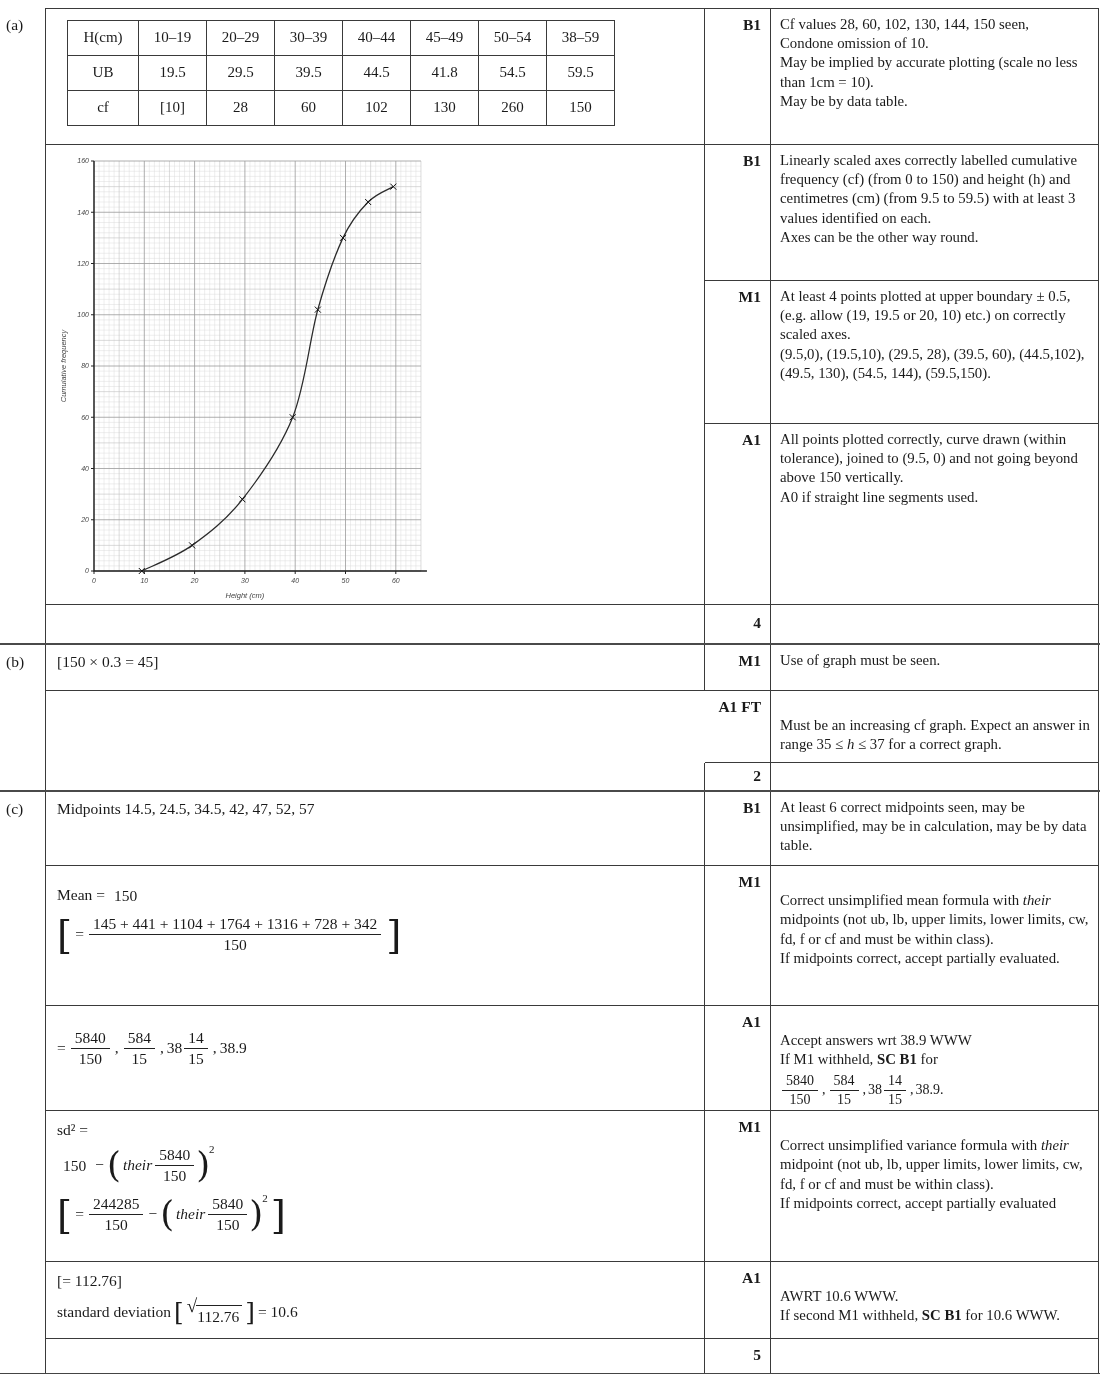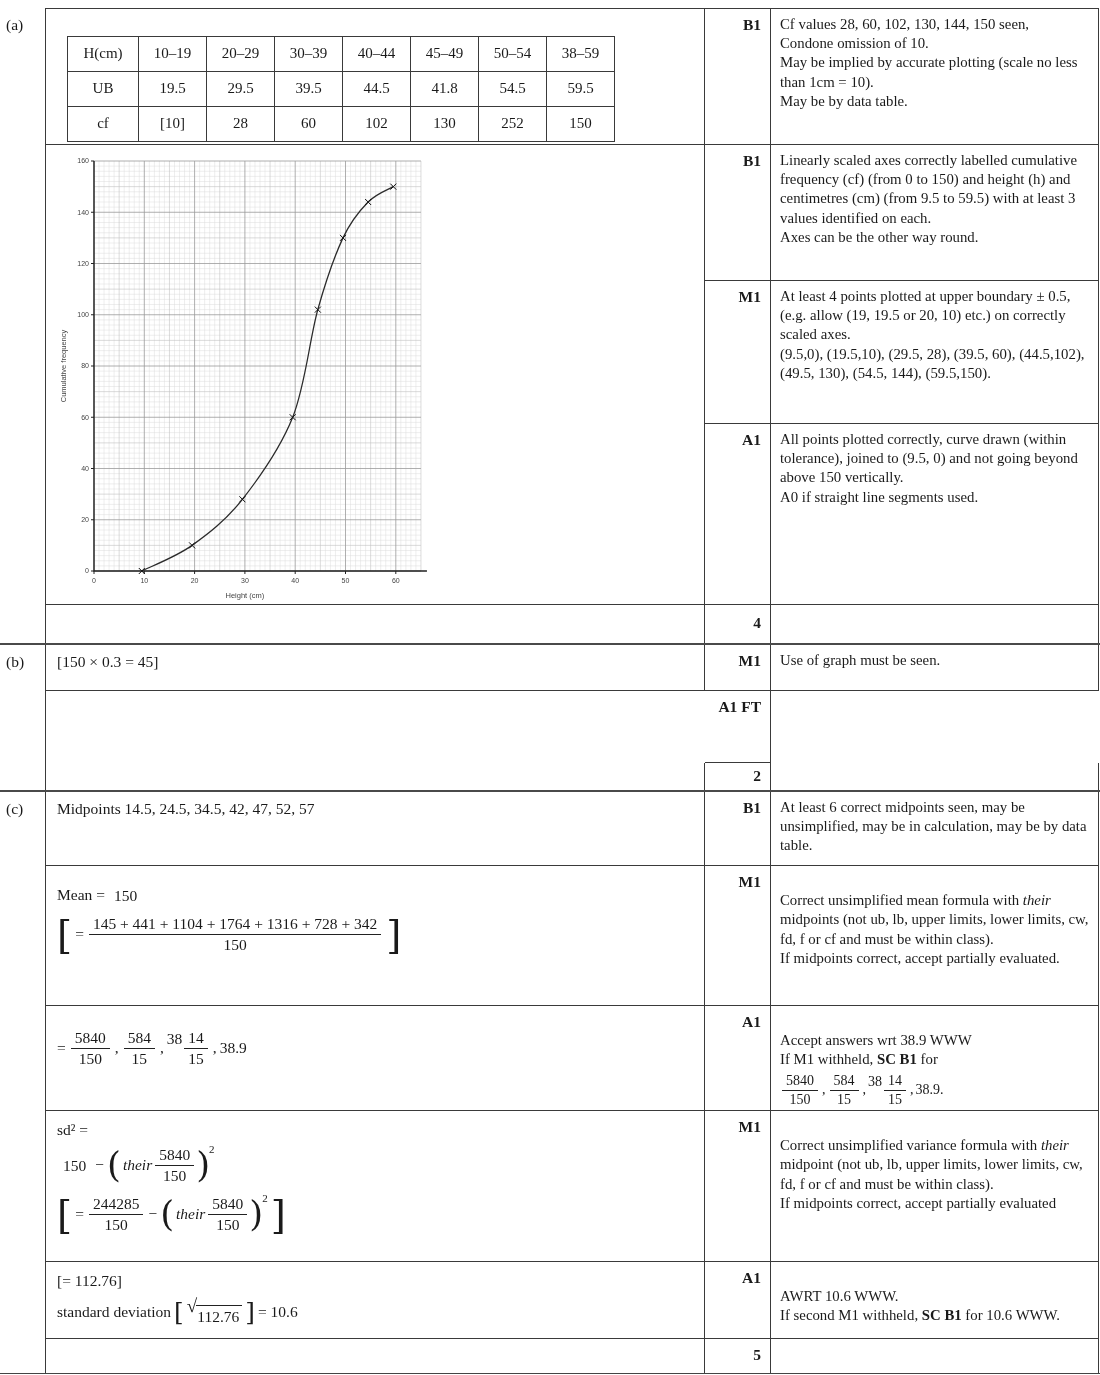--- a/index.html
+++ b/index.html
@@ -11,37 +11,37 @@
   .secC{grid-template-rows:74px 140px 105px 151px 77px 34px;border-top:2px solid #4a4a4a;border-bottom:1.5px solid #444;}
   .lbl{grid-column:1;border-right:1.2px solid #3a3a3a;padding:8px 0 0 6px;font-size:15.5px;}
   .ans{grid-column:2;box-sizing:border-box;border-right:1.2px solid #3a3a3a;border-bottom:1px solid #3a3a3a;
        padding:7px 8px 4px 11px;font-size:15.5px;line-height:1.3;}
   .mk{grid-column:3;box-sizing:border-box;border-right:1.2px solid #3a3a3a;border-bottom:1px solid #3a3a3a;
       text-align:right;padding:7px 9px 0 0;font-weight:bold;font-size:15.5px;}
   .nt{grid-column:4;box-sizing:border-box;border-right:1.2px solid #3a3a3a;border-bottom:1px solid #3a3a3a;
       padding:6px 8px 4px 9px;font-size:14.8px;line-height:1.3;white-space:pre-line;}
   .bt{border-top:1.2px solid #3a3a3a;}
   .last{border-bottom:none;}
-  .freqtable{border-collapse:collapse;margin:20px 0 0 10px;}
+  .freqtable{border-collapse:collapse;margin:4px 0 0 10px;}
   .freqtable td{border:1.2px solid #3a3a3a;text-align:center;font-size:15px;height:34px;width:61px;padding:0 3px;}
   .freqtable td:first-child{width:64px;}
   .graphcell{padding:4px 0 0 0;}
-  #cfGraph{margin:4px 0 0 12px;}
+  #cfGraph{margin:4px 0 0 12px;font-style:italic;}
   .fline{display:flex;align-items:center;gap:3px;margin:6px 0 10px 0;flex-wrap:nowrap;}
   .frac{display:inline-block;text-align:center;line-height:1.15;margin:0 2px;}
   .frac .num{display:block;border-bottom:1.1px solid #222;padding:0 4px 1px 4px;}
   .frac .den{display:block;padding:1px 4px 0 4px;}
   .sm{font-size:14px;}
   .bb{font-size:250%;font-weight:300;line-height:.8;font-family:"DejaVu Serif",serif;}
   .bb2{font-size:160%;font-weight:300;line-height:.9;font-family:"DejaVu Serif",serif;}
   .bp{font-size:230%;font-weight:300;line-height:.8;font-family:"DejaVu Serif",serif;}
   .pw{font-size:11px;position:relative;top:-16px;margin-left:-1px;}
   .pgroup{display:flex;align-items:center;}
   .pgroup i{margin:0 1px 0 2px;}
-  .mixed{display:flex;}
+  .mixed{display:flex;align-items:center;}
   .sqrtwrap{display:flex;align-items:flex-start;}
   .sqrtwrap .sign{font-size:19px;line-height:1;margin-right:-1px;}
   .sqrtwrap .rad{border-top:1.3px solid #222;padding:1px 3px 0 1px;margin-top:9px;}
   .ntfrac{display:flex;align-items:center;gap:2px;margin-top:3px;}
   i{font-style:italic;}
 </style>
 </head>
 <body>
 
 <div class="sheet">
@@ -72,21 +72,21 @@
           <td>54.5</td>
           <td>59.5</td>
         </tr>
         <tr>
           <td>cf</td>
           <td>[10]</td>
           <td>28</td>
           <td>60</td>
           <td>102</td>
           <td>130</td>
-          <td>252</td>
+          <td>260</td>
           <td>150</td>
         </tr>
       </tbody>
         </table>
     </div>
     <div class="mk bt" style="grid-row:1">B1</div>
     <div class="nt bt" style="grid-row:1">Cf values 28, 60, 102, 130, 144, 150 seen,
 Condone omission of 10.
 May be implied by accurate plotting (scale no less than 1cm = 10).
 May be by data table.</div>
@@ -159,20 +159,23 @@
   </section>
 
   <section class="sec secB">
     <div class="lbl" style="grid-row:1 / 4"><span>(b)</span></div>
 
     <div class="ans" style="grid-row:1">[150 × 0.3 = 45]</div>
     <div class="mk" style="grid-row:1">M1</div>
     <div class="nt" style="grid-row:1">Use of graph must be seen.</div>
 
     <div class="mk" style="grid-row:2">A1 FT</div>
+    <div class="nt" style="grid-row:2">
+      <span>Must be an increasing cf graph. Expect an answer in range 35 ≤ </span><i>h</i><span> ≤ 37 for a correct graph.</span>
+    </div>
 
     <div class="ans last" style="grid-row:3"></div>
     <div class="mk last" style="grid-row:3;padding-top:4px">2</div>
     <div class="nt last" style="grid-row:3"></div>
   </section>
 
   <section class="sec secC">
     <div class="lbl" style="grid-row:1 / 7"><span>(c)</span></div>
 
     <div class="ans" style="grid-row:1">Midpoints 14.5, 24.5, 34.5, 42, 47, 52, 57</div>

